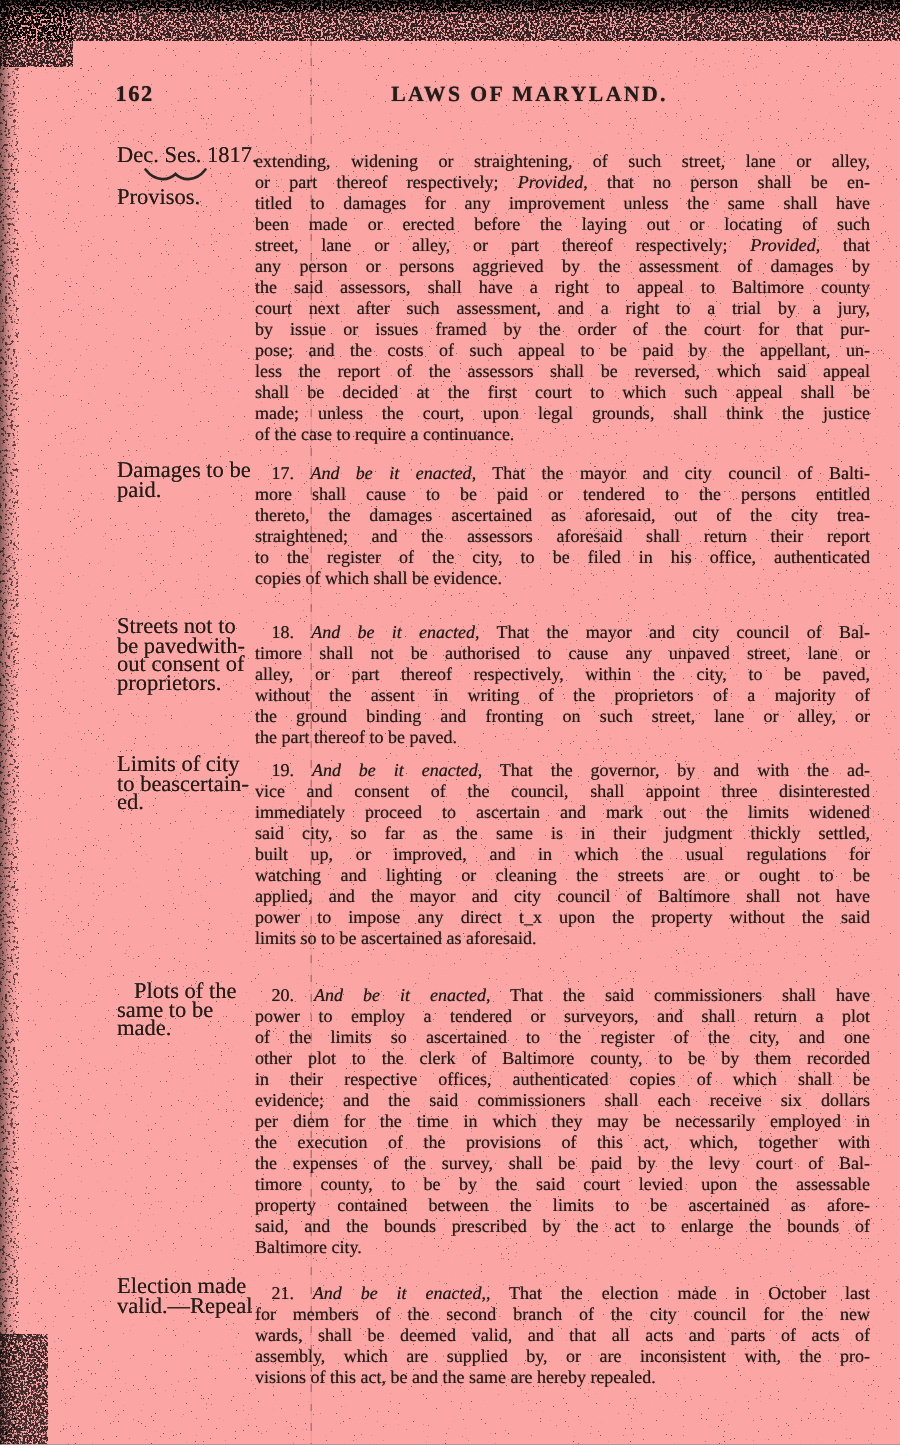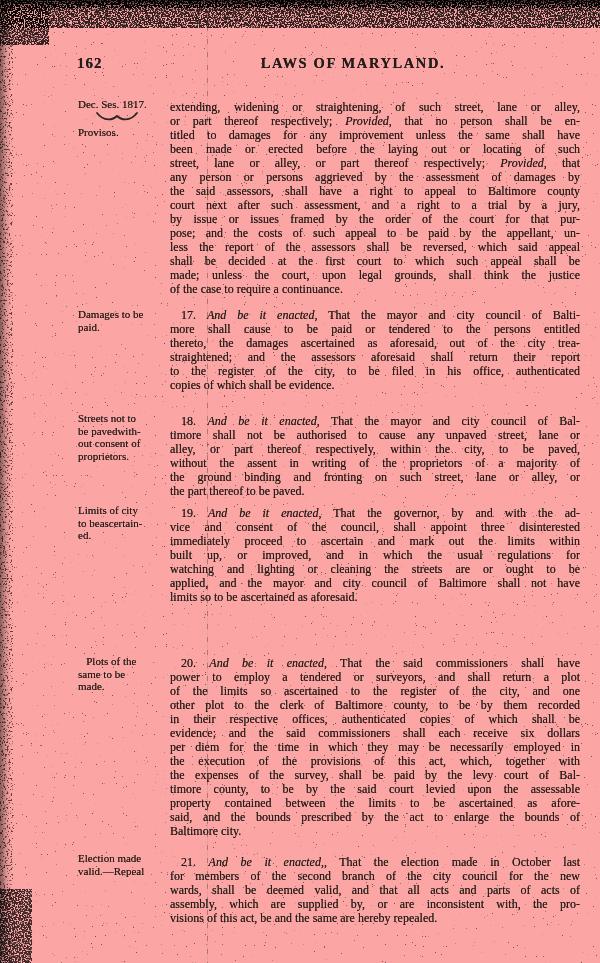--- a/index.html
+++ b/index.html
@@ -15,21 +15,21 @@
     text-shadow:0 0 .6px rgba(20,15,10,.8);
   }
   .running-header {
     position:absolute; left:353px; top:55px; transform:translateX(-50%);
     font-weight:bold; font-size:14.5px; letter-spacing:1.6px; white-space:nowrap;
     text-shadow:0 0 .6px rgba(20,15,10,.8);
   }
   .margin-notes, .statute-body { position:absolute; inset:0; }
   .margin-note {
     position:absolute; left:78px; width:94px;
-    font-size:11px; line-height:12.6px;
+    font-size:15px; line-height:12.6px;
     text-shadow:0 0 .4px rgba(20,15,10,.7);
   }
   .mnote-line { white-space:nowrap; }
   .brace-wrap { margin:0 0 0 16px; line-height:6px; }
   .para {
     position:absolute; left:170px; width:410px;
     font-size:12px; line-height:14px;
   }
   .line {
     height:14px; overflow:visible;
@@ -130,24 +130,26 @@
         <div class="line indent">18. <i>And be it enacted</i>, That the mayor and city council of Bal-</div>
         <div class="line">timore shall not be authorised to cause any unpaved street, lane or</div>
         <div class="line">alley, or part thereof respectively, within the city, to be paved,</div>
         <div class="line">without the assent in writing of the proprietors of a majority of</div>
         <div class="line">the ground binding and fronting on such street, lane or alley, or</div>
         <div class="line last">the part thereof to be paved.</div>
       </div>
       <div class="para" style="top: 506px;">
         <div class="line indent">19. <i>And be it enacted</i>, That the governor, by and with the ad-</div>
         <div class="line">vice and consent of the council, shall appoint three disinterested</div>
-        <div class="line">immediately proceed to ascertain and mark out the limits within</div>
+        <div class="line">immediately proceed to ascertain and mark out the limits widened</div>
+        <div class="line">said city, so far as the same is in their judgment thickly settled,</div>
         <div class="line">built up, or improved, and in which the usual regulations for</div>
         <div class="line">watching and lighting or cleaning the streets are or ought to be</div>
         <div class="line">applied, and the mayor and city council of Baltimore shall not have</div>
+        <div class="line">power to impose any direct t_x upon the property without the said</div>
         <div class="line last">limits so to be ascertained as aforesaid.</div>
       </div>
       <div class="para" style="top: 656px;">
         <div class="line indent">20. <i>And be it enacted</i>, That the said commissioners shall have</div>
         <div class="line">power to employ a tendered or surveyors, and shall return a plot</div>
         <div class="line">of the limits so ascertained to the register of the city, and one</div>
         <div class="line">other plot to the clerk of Baltimore county, to be by them recorded</div>
         <div class="line">in their respective offices, authenticated copies of which shall be</div>
         <div class="line">evidence; and the said commissioners shall each receive six dollars</div>
         <div class="line">per diem for the time in which they may be necessarily employed in</div>

